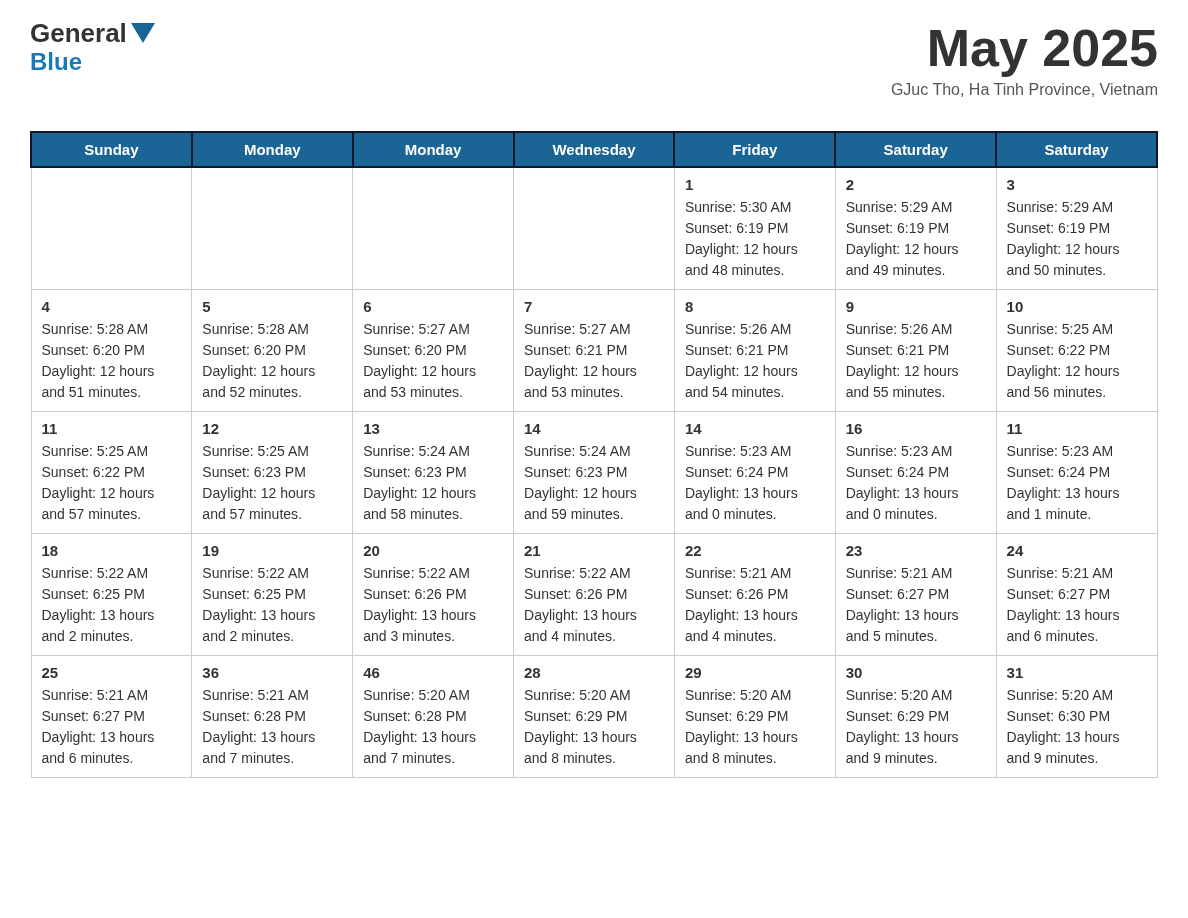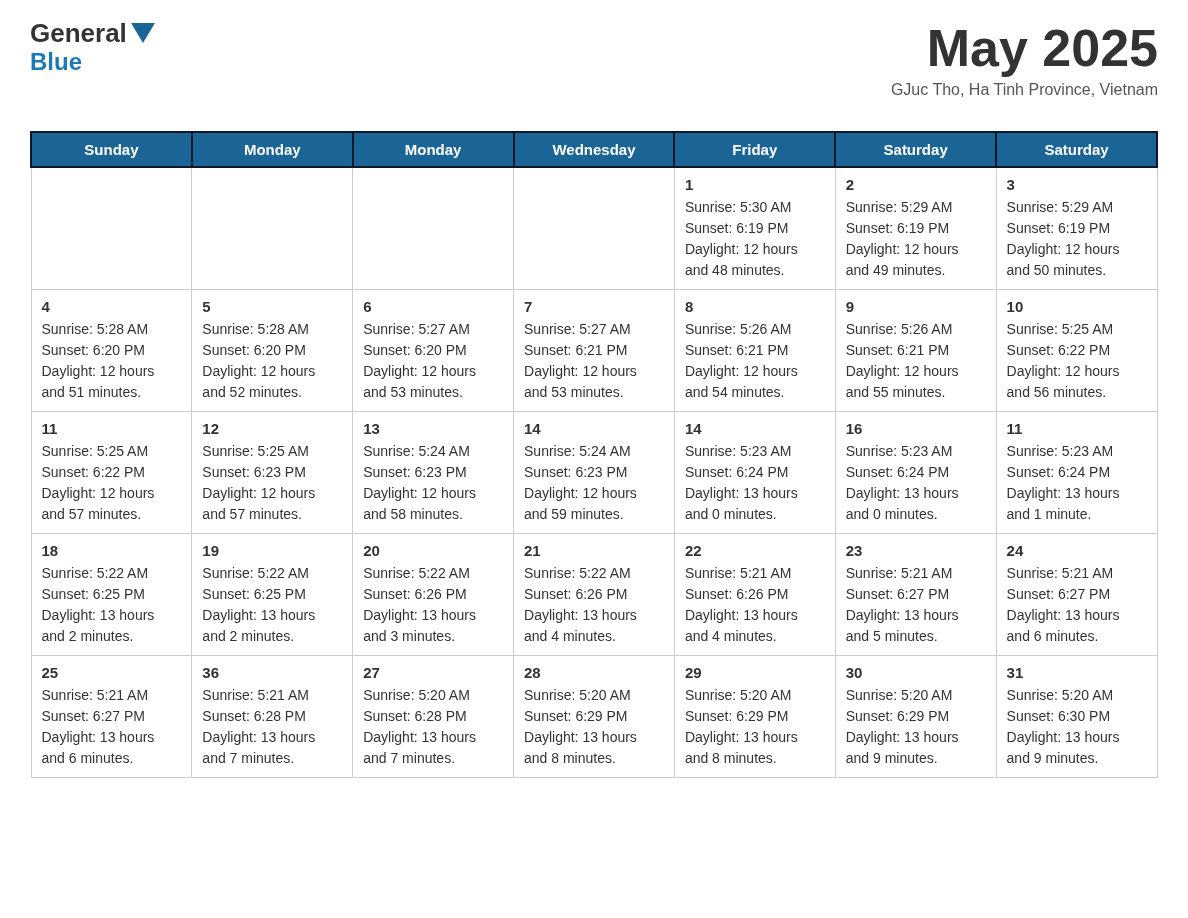--- a/index.html
+++ b/index.html
@@ -242,21 +242,21 @@
       <tr class="week-row">
         <td>
           <span class="day-num">25</span>
           <div class="sun-info">Sunrise: 5:21 AM<br>Sunset: 6:27 PM<br>Daylight: 13 hours and 6 minutes.</div>
         </td>
         <td>
           <span class="day-num">36</span>
           <div class="sun-info">Sunrise: 5:21 AM<br>Sunset: 6:28 PM<br>Daylight: 13 hours and 7 minutes.</div>
         </td>
         <td>
-          <span class="day-num">27</span>
+          <span class="day-num">46</span>
           <div class="sun-info">Sunrise: 5:20 AM<br>Sunset: 6:28 PM<br>Daylight: 13 hours and 7 minutes.</div>
         </td>
         <td>
           <span class="day-num">28</span>
           <div class="sun-info">Sunrise: 5:20 AM<br>Sunset: 6:29 PM<br>Daylight: 13 hours and 8 minutes.</div>
         </td>
         <td>
           <span class="day-num">29</span>
           <div class="sun-info">Sunrise: 5:20 AM<br>Sunset: 6:29 PM<br>Daylight: 13 hours and 8 minutes.</div>
         </td>

